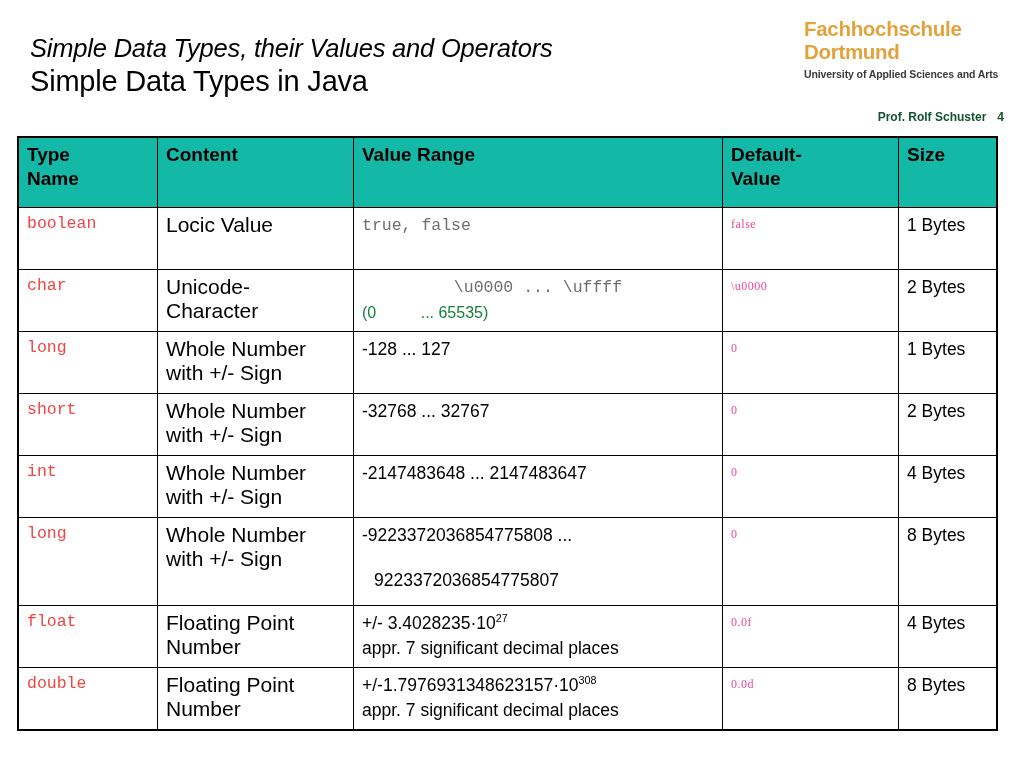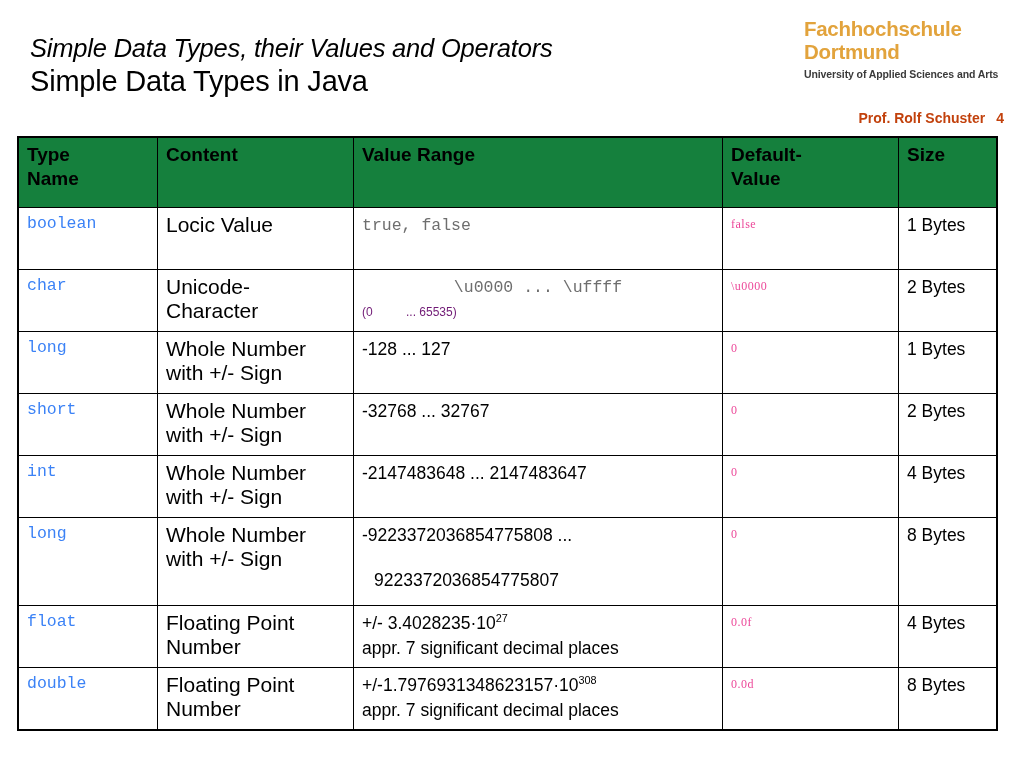--- a/index.html
+++ b/index.html
@@ -68,23 +68,23 @@
     color: #3a3a3a;
     font-size: 10.5px;
     font-weight: 600;
     letter-spacing: -0.1px;
     white-space: nowrap;
   }
   #author-line {
     position: absolute;
     right: 20px;
     top: 110px;
-    font-size: 14px;
+    font-size: 12px;
     font-weight: 600;
-    color: #c2410c;
+    color: #14532d;
     white-space: nowrap;
     padding-left: 31px;
   }
   #author-line .page-no { margin-left: 11px; }
 
   
   #types-table {
     position: absolute;
     left: 18px;
     top: 137px;
@@ -97,40 +97,40 @@
     border: 1.5px solid #000000;
     vertical-align: top;
     padding: 5px 8px 4px 8px;
     text-align: left;
   }
   
   #types-table {
     outline: 1px solid #000;
   }
   thead th {
-    background: #15803d;
+    background: #14b8a6;
     font-size: 19px;
     font-weight: 700;
     line-height: 24px;
     padding-top: 7px;
     padding-bottom: 8px;
     height: 60px;
   }
   .col-type   { width: 139px; }
   .col-content{ width: 196px; }
   .col-range  { width: 369px; }
   .col-default{ width: 176px; }
   .col-size   { width: 98px; }
 
   tbody td { height: 52px; }
 
   .cell-type {
     font-family: "Liberation Mono", "DejaVu Sans Mono", monospace;
     font-size: 16.5px;
-    color: #3b82f6;
+    color: #ef4444;
     line-height: 22px;
     padding-top: 8px;
   }
   .cell-content {
     font-size: 21px;
     line-height: 24px;
     padding-top: 6px;
   }
   .cell-range {
     font-size: 17.5px;
@@ -145,22 +145,22 @@
   .cell-range .mono-sub {
     display: block;
     font-family: "Liberation Mono", "DejaVu Sans Mono", monospace;
     font-size: 16.5px;
     color: #6e6e6e;
     text-align: center;
   }
   .cell-range .plain-sub {
     display: block;
     font-family: "Liberation Sans", sans-serif;
-    font-size: 12px;
-    color: #701a75;
+    font-size: 16px;
+    color: #15803d;
     white-space: pre;
   }
   .cell-range .line2-indent {
     display: block;
     padding-left: 12px;
     margin-top: 20px;
   }
   .cell-range .line2 {
     display: block;
   }

